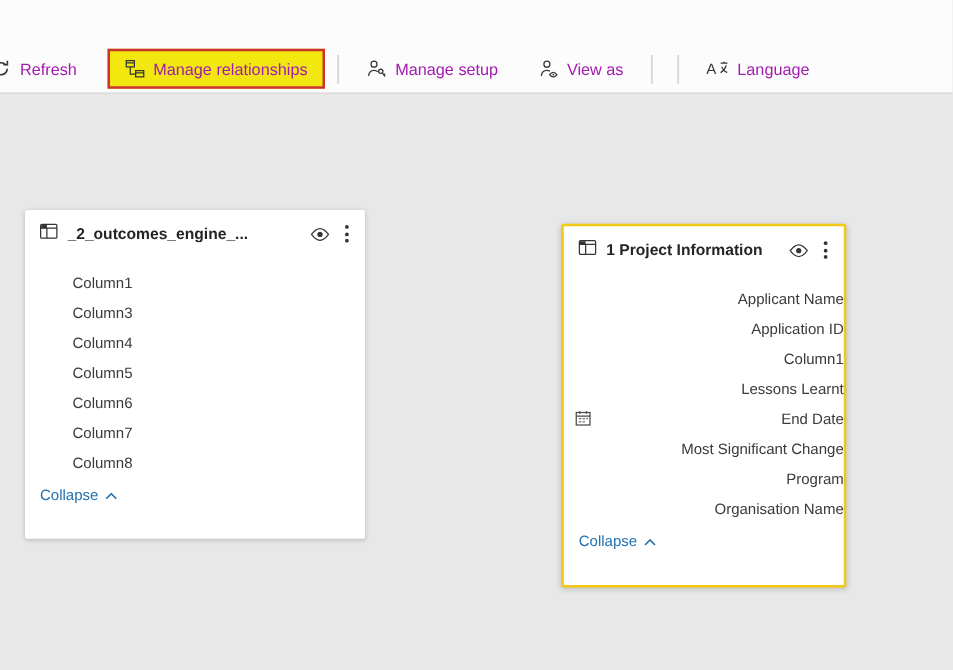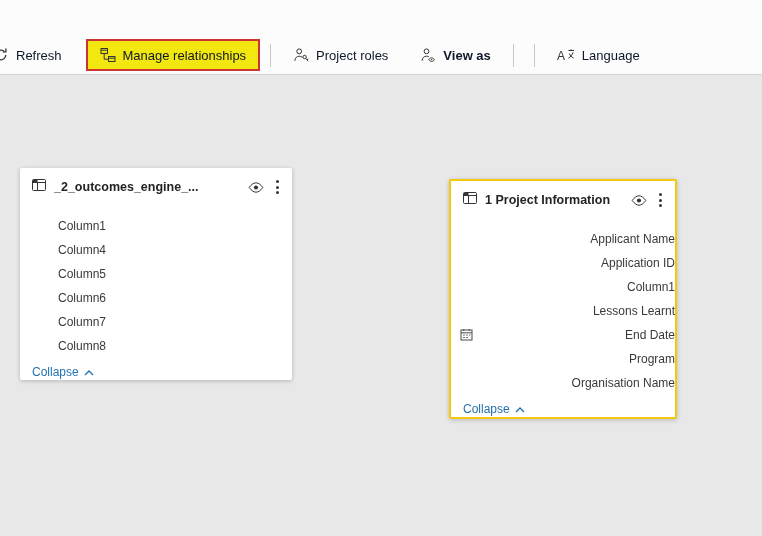--- a/index.html
+++ b/index.html
@@ -15,21 +15,21 @@
     position:absolute; top:0; left:0; right:0; height:75px;
     background:#fcfcfc; border-bottom:1px solid #d4d4d4;
   }
   .tb-row {
     position:absolute; left:0; right:0; bottom:2px; height:34px;
     display:flex; align-items:center;
   }
   .tb-item {
     display:flex; align-items:center; gap:7px;
     padding:0 12px; height:32px;
-    color:#0f172a; font-size:13px; white-space:nowrap; cursor:pointer;
+    color:#a21caf; font-size:13px; white-space:nowrap; cursor:pointer;
   }
   .tb-item .ic { display:flex; align-items:center; }
   .tb-item.refresh { padding-left:0; }
   .tb-item.refresh .ic { margin-left:-7px; }
   .hl-box {
     margin-left:12px; height:32px;
     background:#f2e70e; border:2px solid #cb3430;
     display:flex; align-items:flex-start;
   }
   .hl-box .tb-item { height:28px; }
@@ -59,21 +59,21 @@
   .frow {
     height:24px; display:flex; align-items:center;
     padding-left:38px; font-size:12px; color:#3b3a39;
     position:relative; cursor:pointer;
   }
   .right-card .frow { padding-left:30px;justify-content:flex-end; }
   .frow .ficon { position:absolute; left:9px; top:5px; }
 
   .collapse {
     display:flex; align-items:center; gap:5px;
-    padding:7px 0 1px 12px; color:#2271b1; font-size:12px; cursor:pointer;
+    padding:7px 0 28px 12px; color:#2271b1; font-size:12px; cursor:pointer;
   }
 </style>
 </head>
 <body>
 
 <div class="ribbon">
   <div class="tb-row">
 
     <div class="tb-item refresh">
       <span class="ic">
@@ -104,24 +104,24 @@
 
     <div class="tb-item">
       <span class="ic">
         <svg width="16" height="16" viewBox="0 0 16 16" fill="none" stroke="#343434">
             <circle cx="6.2" cy="4.3" r="2.4"></circle>
             <path d="M1.8 13.8c.4-3 2.1-4.6 4.4-4.6 1.2 0 2.2.4 3 1.2"></path>
             <circle cx="11.6" cy="10" r="1.7"></circle>
             <path d="M12.8 11.3l2.3 2.9M14 12.8l1.2-.9"></path>
           </svg>
       </span>
-      <span>Project roles</span>
-    </div>
-
-    <div class="tb-item" style="margin-left:8px;font-weight:bold;">
+      <span>Manage setup</span>
+    </div>
+
+    <div class="tb-item" style="margin-left:8px;">
       <span class="ic">
         <svg width="16" height="16" viewBox="0 0 16 16" fill="none" stroke="#343434">
             <circle cx="6.5" cy="4.3" r="2.4"></circle>
             <path d="M2 13.8c.4-3 2.1-4.6 4.5-4.6.9 0 1.7.2 2.4.7"></path>
             <path d="M8.7 12.6c.9-1.2 1.9-1.8 2.9-1.8s2 .6 2.9 1.8c-.9 1.2-1.9 1.8-2.9 1.8s-2-.6-2.9-1.8z"></path>
             <circle cx="11.6" cy="12.6" r="0.7" fill="#343434" stroke="none"></circle>
           </svg>
       </span>
       <span>View as</span>
     </div>
@@ -165,20 +165,23 @@
         <i></i>
         <i></i>
         <i></i>
       </span>
   </div>
   <div class="fields">
     <div class="frow">
         <span>Column1</span>
       </div>
     <div class="frow">
+        <span>Column3</span>
+      </div>
+    <div class="frow">
         <span>Column4</span>
       </div>
     <div class="frow">
         <span>Column5</span>
       </div>
     <div class="frow">
         <span>Column6</span>
       </div>
     <div class="frow">
         <span>Column7</span>
@@ -236,20 +239,23 @@
       <span class="ficon">
         <svg width="13" height="13" viewBox="0 0 13 13" fill="none" stroke="#4a4a4a">
             <rect x="1" y="2" width="11" height="10"></rect>
             <path d="M1 4.8h11M3.8 1v2M9.2 1v2"></path>
             <path d="M3 7h2M6 7h2M9 7h1.5M3 9.5h2M6 9.5h2" stroke-width=".8"></path>
           </svg>
       </span>
       <span>End Date</span>
     </div>
     <div class="frow">
+        <span>Most Significant Change</span>
+      </div>
+    <div class="frow">
         <span>Program</span>
       </div>
     <div class="frow">
         <span>Organisation Name</span>
       </div>
   </div>
   <div class="collapse">
     <span>Collapse</span>
     <span>
       <svg width="10" height="6" viewBox="0 0 10 6" fill="none" stroke="#2271b1" stroke-width="1.3">

